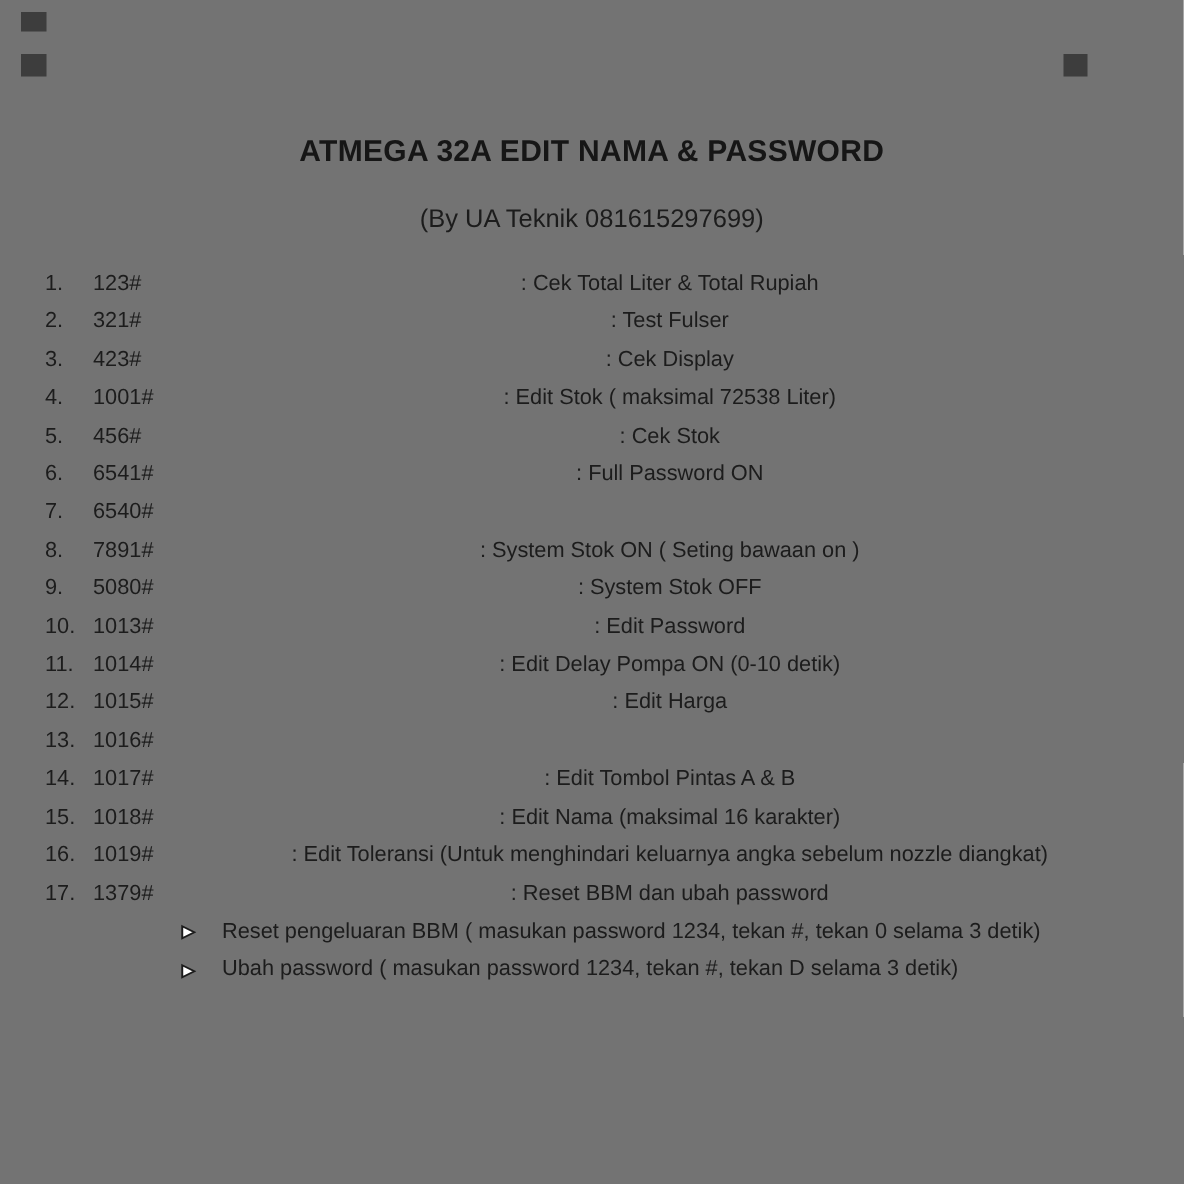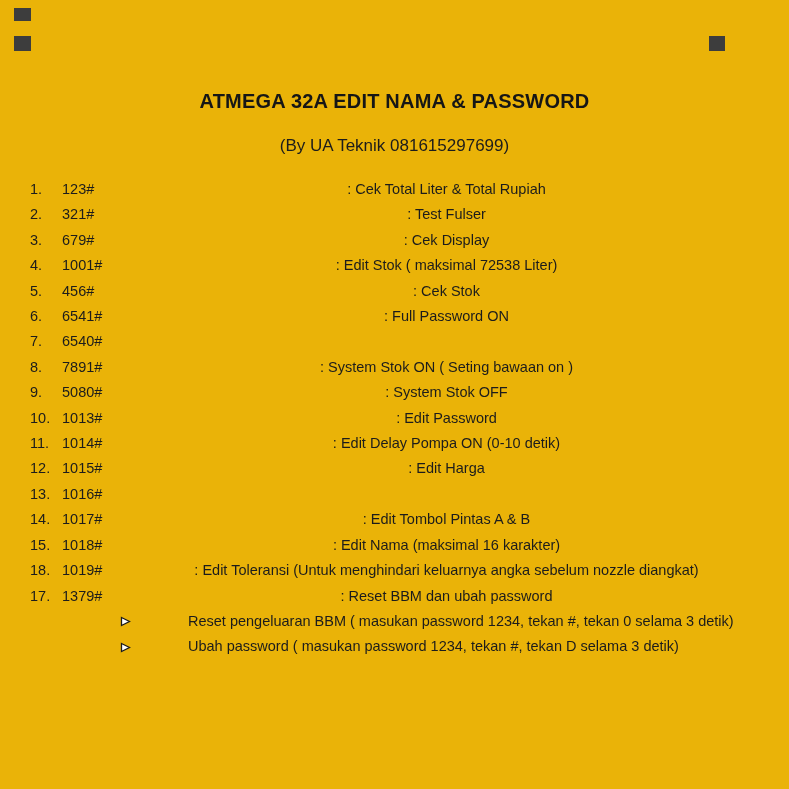--- a/index.html
+++ b/index.html
@@ -11,21 +11,21 @@
     width: 789px;
     height: 789px;
     position: relative;
     overflow: hidden;
     font-family: "Liberation Sans", sans-serif;
     color: #1c1c1c;
   }
   .page {
     position: absolute;
     inset: 0;
-    background: #eab308;
+    background: #737373;
     text-decoration: underline;
   }
   .artifact {
     position: absolute;
     background: #3d3d3d;
   }
   .a1 { left: 14px; top: 8px;  width: 17px; height: 13px; }
   .a2 { left: 14px; top: 36px; width: 17px; height: 15px; }
   .a3 { left: 709px; top: 36px; width: 16px; height: 15px; }
   .title {
@@ -82,21 +82,20 @@
   .bullet {
     flex: 0 0 28px;
     width: 28px;
     height: 25.4px;
     display: flex;
     align-items: center;
   }
   .subtext {
     flex: 0 1 auto;
     max-width: 585px;
-    margin-left: 40px;
   }
 </style>
 </head>
 <body>
 
 <div class="page">
   <div class="artifact a1"></div>
   <div class="artifact a2"></div>
   <div class="artifact a3"></div>
 
@@ -111,21 +110,21 @@
   </div>
 
   <div class="row">
     <span class="num">2.</span>
     <span class="code">321#</span>
     <span class="desc">: Test Fulser</span>
   </div>
 
   <div class="row">
     <span class="num">3.</span>
-    <span class="code">679#</span>
+    <span class="code">423#</span>
     <span class="desc">: Cek Display</span>
   </div>
 
   <div class="row">
     <span class="num">4.</span>
     <span class="code">1001#</span>
     <span class="desc">: Edit Stok ( maksimal 72538 Liter)</span>
   </div>
 
   <div class="row">
@@ -186,21 +185,21 @@
     <span class="desc">: Edit Tombol Pintas A &amp; B</span>
   </div>
 
   <div class="row">
     <span class="num">15.</span>
     <span class="code">1018#</span>
     <span class="desc">: Edit Nama (maksimal 16 karakter)</span>
   </div>
 
   <div class="row">
-    <span class="num">18.</span>
+    <span class="num">16.</span>
     <span class="code">1019#</span>
     <span class="desc">: Edit Toleransi (Untuk menghindari keluarnya angka sebelum nozzle diangkat)</span>
   </div>
 
   <div class="row">
     <span class="num">17.</span>
     <span class="code">1379#</span>
     <span class="desc">:  Reset BBM dan ubah password</span>
   </div>
 

